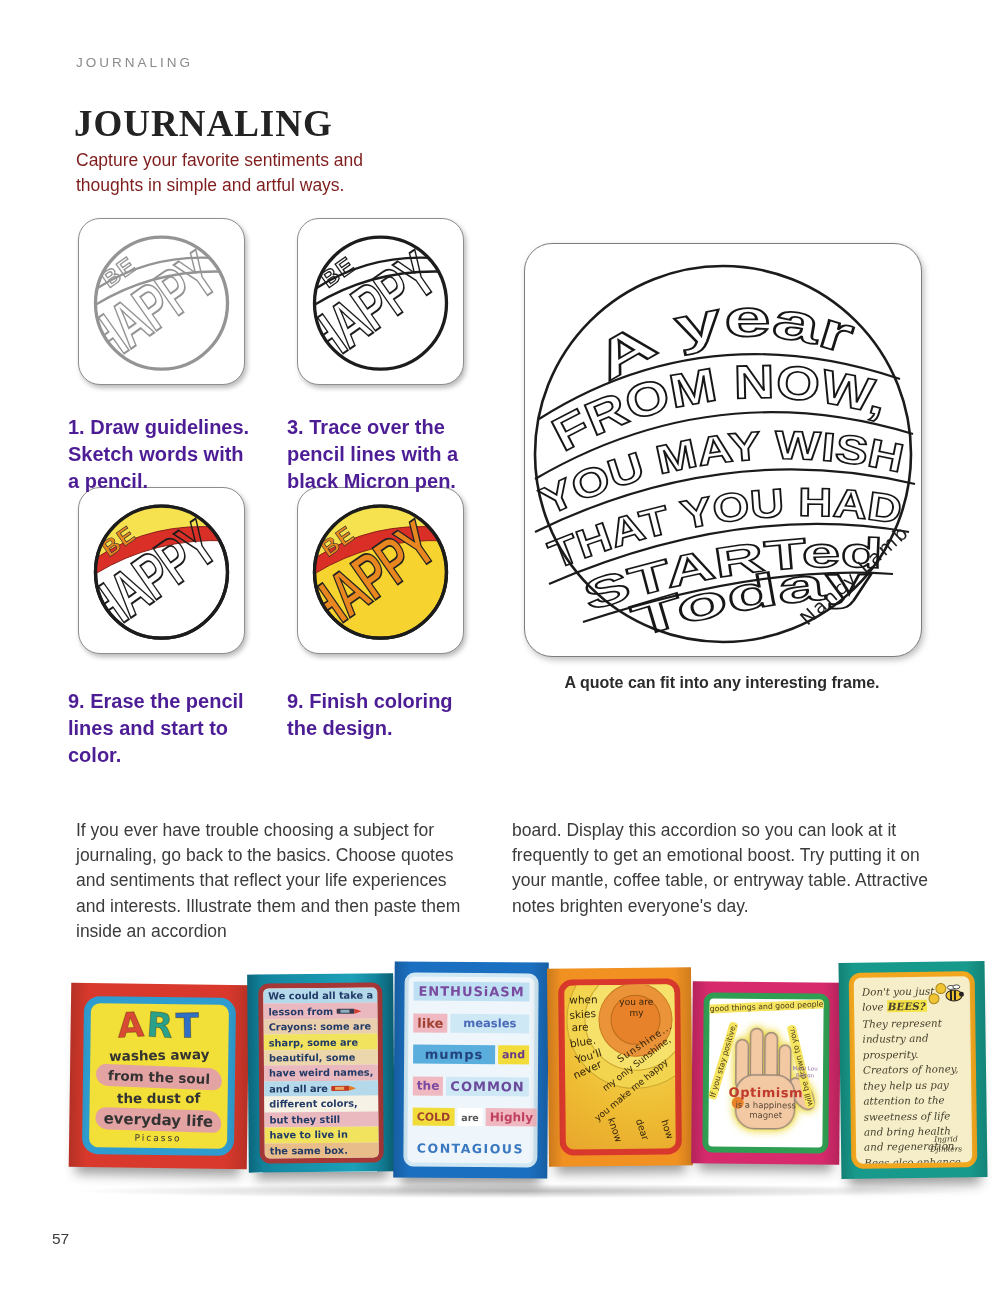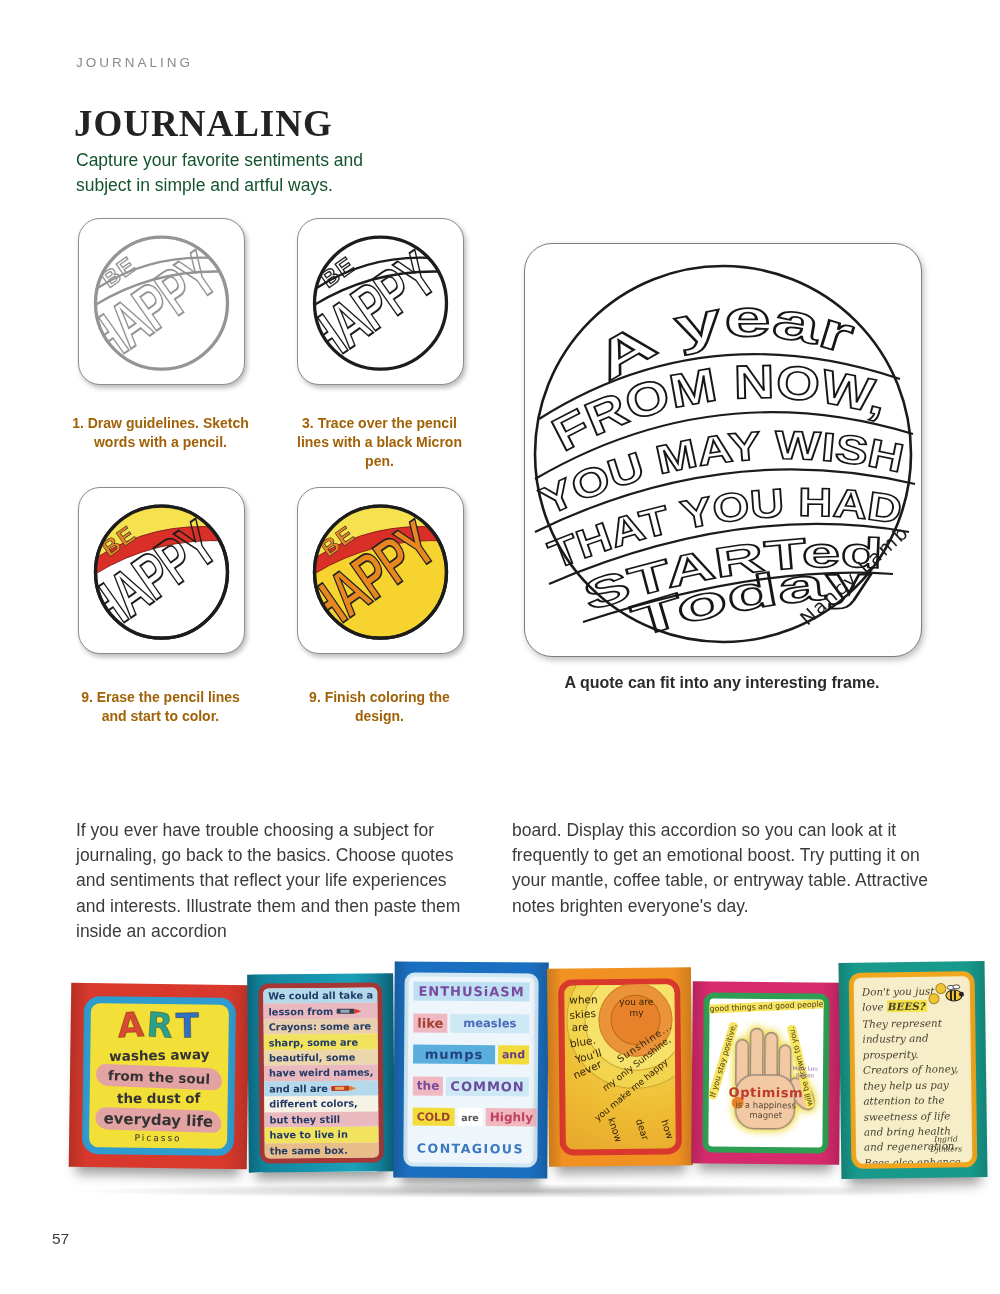--- a/index.html
+++ b/index.html
@@ -3,36 +3,36 @@
 <meta charset="utf-8">
 <style>
   html,body{margin:0;padding:0;background:#ffffff;}
   .page{position:relative;width:1000px;height:1294px;background:#fff;overflow:hidden;
         font-family:"Liberation Sans",sans-serif;color:#3b3b3b;}
 
   
   .running-head{position:absolute;left:76px;top:55px;font-size:13.5px;letter-spacing:3px;color:#8a8a8a;}
   .page-title{position:absolute;left:74px;top:102px;margin:0;font-family:"Liberation Serif",serif;
               font-size:37px;font-weight:700;letter-spacing:1px;color:#232323;}
-  .intro{position:absolute;left:76px;top:148px;margin:0;font-size:17.5px;line-height:1.42;color:#14532d;}
+  .intro{position:absolute;left:76px;top:148px;margin:0;font-size:17.5px;line-height:1.42;color:#7f1d1d;}
   .section-title{position:absolute;left:74px;top:778px;margin:0;font-family:"Liberation Serif",serif;
                  font-size:31px;font-weight:700;letter-spacing:1px;word-spacing:16px;color:#232323;}
   .body-col{position:absolute;top:818px;font-size:17.5px;line-height:1.44;color:#3b3b3b;}
   .body-col.left{left:76px;width:400px;}
   .body-col.right{left:512px;width:420px;}
   .page-number{position:absolute;left:52px;top:1230px;font-size:15.5px;color:#3b3b3b;}
 
   
   .step-card{position:absolute;width:165px;height:165px;background:#fff;border:1.5px solid #8d8d8d;
              border-radius:22px;box-shadow:2px 3px 5px rgba(0,0,0,.28);}
   .step-card svg{width:100%;height:100%;display:block;}
   .card1{left:78px;top:218px;} .card2{left:297px;top:218px;}
   .card3{left:78px;top:487px;} .card4{left:297px;top:487px;}
-  .step-caption{position:absolute;width:185px;text-align:center;font-size:14px;font-weight:bold;
-                line-height:1.35;color:#a16207;}
+  .step-caption{position:absolute;width:185px;font-size:20px;font-weight:bold;
+                line-height:1.35;color:#4c1d95;}
   .capA{left:68px;top:414px;} .capB{left:287px;top:414px;}
   .capC{left:68px;top:688px;} .capD{left:287px;top:688px;}
   .be-txt{font-family:"Liberation Sans",sans-serif;font-weight:bold;font-size:14px;letter-spacing:1px;}
   .happy-txt{font-family:"Liberation Sans",sans-serif;font-weight:bold;font-size:26px;letter-spacing:-1px;}
 
   
   .quote-frame{position:absolute;left:524px;top:243px;width:396px;height:412px;background:#fff;
                border:1.5px solid #7c7c7c;border-radius:28px;box-shadow:2px 3px 6px rgba(0,0,0,.25);}
   .quote-frame svg{width:100%;height:100%;display:block;}
   .quote-caption{position:absolute;left:524px;top:674px;width:396px;text-align:center;
@@ -150,21 +150,21 @@
   .bee-svg{position:absolute;top:6px;right:6px;width:36px;height:24px;}
 </style>
 </head>
 <body>
 
 <div class="page">
 
   <div class="running-head">JOURNALING</div>
   <h1 class="page-title">JOURNALING</h1>
   <p class="intro"><span>Capture your favorite sentiments and</span><br>
-     <span>subject in simple and artful ways.</span></p>
+     <span>thoughts in simple and artful ways.</span></p>
 
   <div class="step-card card1">
     <svg viewBox="0 0 100 100">
       <defs>
           <clipPath id="clip1">
             <circle cx="50" cy="51" r="40"></circle>
           </clipPath>
         </defs>
       <circle cx="50" cy="51" r="40" fill="#fff" stroke="#949494" stroke-width="2"></circle>
       <g clip-path="url(#clip1)" stroke="#949494" fill="none">

